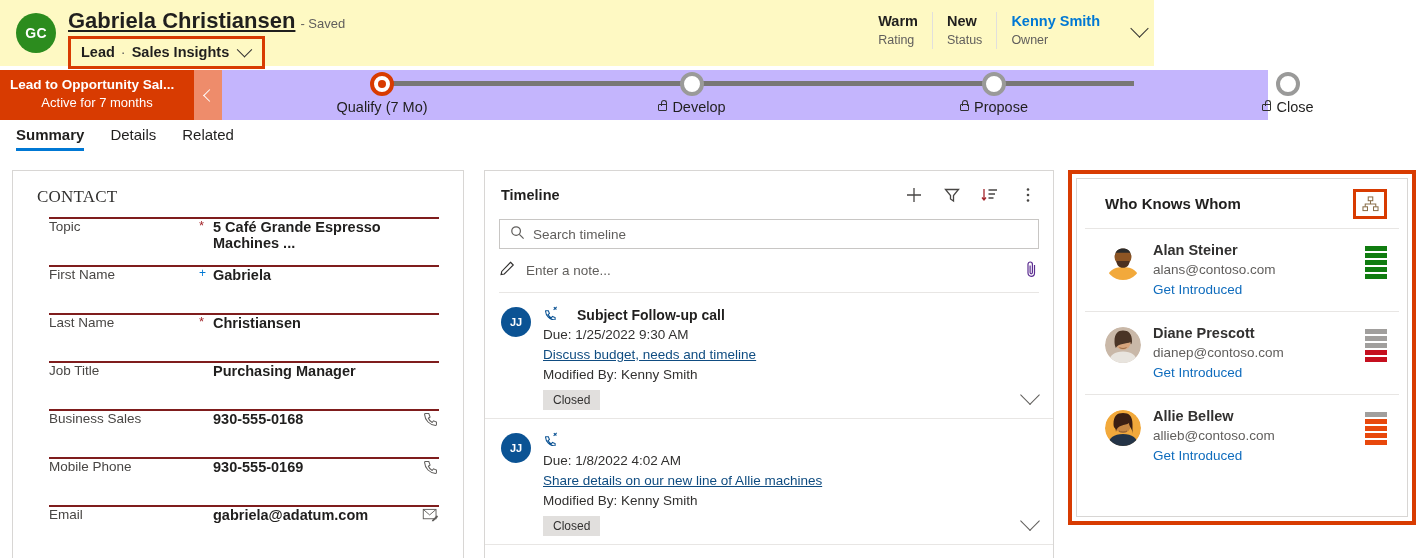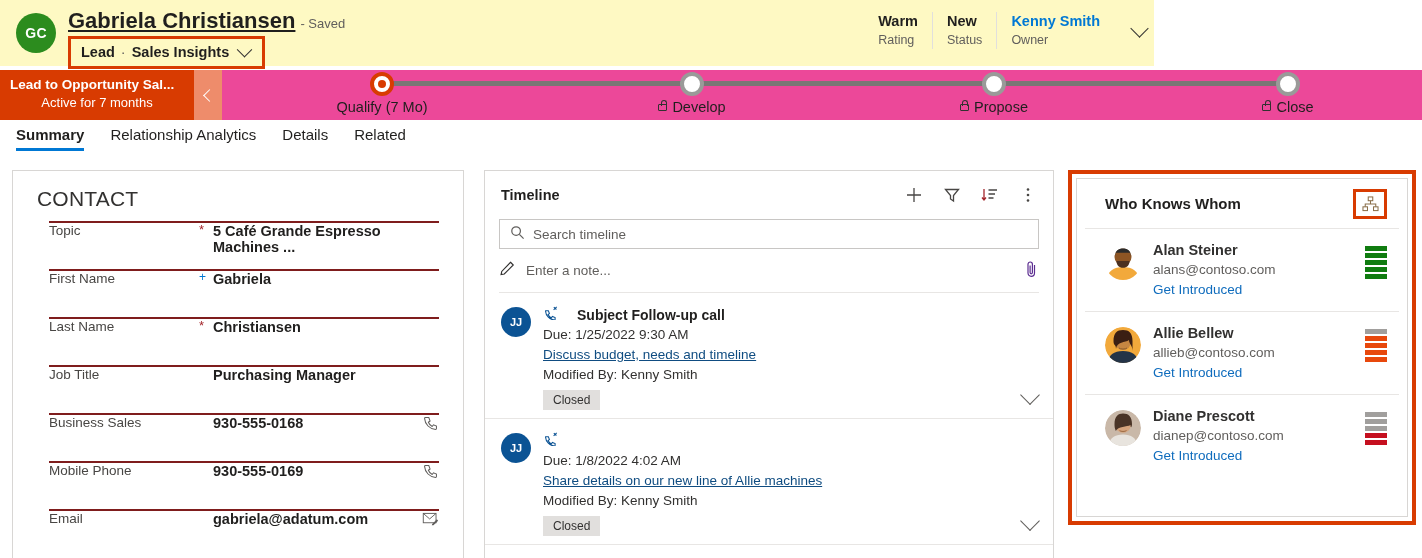--- a/index.html
+++ b/index.html
@@ -60,22 +60,22 @@
   .hdr-l { font-size: 12.5px; color: #605e5c; line-height: 17px; margin-top: 1px; }
   .hdr-chevron {
     position: absolute; right: 8px; top: 22px;
     width: 13px; height: 13px;
     border-right: 1.7px solid #323130; border-bottom: 1.7px solid #323130;
     transform: rotate(45deg);
   }
 
   
   .process {
-    position: absolute; top: 70px; left: 0; width: 1422px; height: 50px;
-    background: #ec4899;
+    position: absolute; top: 70px; left: 0; width: 1268px; height: 50px;
+    background: #c4b5fd;
   }
   .proc-banner {
     position: absolute; left: 0; top: 0; width: 194px; height: 50px;
     background: #D83B01; color: #fff; padding: 6px 10px 0 10px;
   }
   .proc-banner .pb-t { font-size: 13.5px; font-weight: bold; line-height: 18px; }
   .proc-banner .pb-s { font-size: 13px; line-height: 18px; text-align: center; }
   .proc-collapse {
     position: absolute; left: 194px; top: 0; width: 28px; height: 50px;
     background: #EE8C6B; display: flex; align-items: center; justify-content: center;
@@ -137,21 +137,21 @@
     height: 3px; background: #0078d4;
   }
 
   
   .col-contact {
     position: absolute; left: 12px; top: 170px;
     width: 452px; height: 392px;
     border: 1px solid #d8d6d4; background: #fff; overflow: hidden;
   }
   .sec-title {
-    font-size: 21px; color: #323130; padding: 16px 0 10px 24px; letter-spacing: .2px;
+    font-size: 17px; color: #323130; padding: 16px 0 10px 24px; letter-spacing: .2px; font-family: Liberation Serif, serif;
   }
   .frow {
     display: flex; height: 48px;
     border-top: 2px solid #7f1d1d; margin: 0 24px 0 36px; position: relative;
   }
   .frow:first-of-type { border-top: none; }
   .flabel { width: 150px; font-size: 13.5px; color: #484644; flex-shrink: 0; }
   .freq { width: 14px; flex-shrink: 0; font-size: 13px; color: #a4262c; line-height: 1; }
   .freq.plus { color: #0078d4; font-size: 12px; }
   .fvalue { font-size: 14.5px; font-weight: bold; color: #201f1e; flex: 1; }
@@ -329,21 +329,20 @@
         <div class="lbl">
             <span class="lock"></span>
             <span>Close</span>
           </div>
       </div>
     </div>
   </div>
 
   <div class="tabs">
     <div class="tab active">Summary</div>
-    <div class="tab">Relationship Analytics</div>
     <div class="tab">Details</div>
     <div class="tab">Related</div>
   </div>
 
   <div class="col-contact">
     <div class="sec-title">CONTACT</div>
 
     <div class="frow">
       <span class="flabel">Topic</span>
       <span class="freq">*</span>
@@ -536,60 +535,60 @@
             <span style="background:#107C10"></span>
           <span style="background:#107C10"></span>
             <span style="background:#107C10"></span>
           <span style="background:#107C10"></span>
         </span>
       </div>
 
       <div class="wkw-row">
         <span class="wkw-pic">
           <svg width="36" height="36" viewBox="0 0 36 36">
+            <circle cx="18" cy="18" r="18" fill="#C9B8A8"></circle>
+            <path d="M4 36 C4 28 10 24.5 18 24.5 C26 24.5 32 28 32 36 Z" fill="#E8E4DE"></path>
+            <circle cx="18" cy="15" r="7.8" fill="#D6A47C"></circle>
+            <path d="M9.5 14 C9.5 6.5 13 3.5 18 3.5 C23.5 3.5 27 6.5 27 14 C27 17 25.5 19 25.5 15 C22 17 13 16 10.8 21 C10 18 9.5 18 9.5 14 Z" fill="#4a3426"></path>
+            <path d="M14.5 20.5 C15.7 21.8 20.3 21.8 21.5 20.5" stroke="#9c6b45" stroke-width="1" fill="none"></path>
+          </svg>
+        </span>
+        <span class="wkw-info">
+          <span class="wkw-name">Diane Prescott</span>
+          <span class="wkw-mail">dianep@contoso.com</span>
+          <span class="wkw-link">Get Introduced</span>
+        </span>
+        <span class="wkw-bars">
+          <span style="background:#A19F9D"></span>
+            <span style="background:#A19F9D"></span>
+          <span style="background:#A19F9D"></span>
+            <span style="background:#C50F1F"></span>
+          <span style="background:#C50F1F"></span>
+        </span>
+      </div>
+
+      <div class="wkw-row">
+        <span class="wkw-pic">
+          <svg width="36" height="36" viewBox="0 0 36 36">
             <circle cx="18" cy="18" r="18" fill="#F2A93B"></circle>
             <path d="M3 36 C3 28 9 24 18 24 C27 24 33 28 33 36 Z" fill="#243447"></path>
             <circle cx="18" cy="15" r="8" fill="#C68642"></circle>
             <path d="M8.5 14 C8.5 6 12 3 18 3 C24 3 27.5 6 27.5 14 L27.5 24 C27.5 18 24 17 24 13 C20 16 12 14 11 22 C11 17 8.5 19 8.5 14 Z" fill="#3b1f13"></path>
             <path d="M14 21 C15.3 22.4 20.7 22.4 22 21" stroke="#8a5a2b" stroke-width="1" fill="none"></path>
           </svg>
         </span>
         <span class="wkw-info">
           <span class="wkw-name">Allie Bellew</span>
           <span class="wkw-mail">allieb@contoso.com</span>
           <span class="wkw-link">Get Introduced</span>
         </span>
         <span class="wkw-bars">
           <span style="background:#A19F9D"></span>
             <span style="background:#E8480C"></span>
           <span style="background:#E8480C"></span>
             <span style="background:#E8480C"></span>
           <span style="background:#E8480C"></span>
         </span>
       </div>
-
-      <div class="wkw-row">
-        <span class="wkw-pic">
-          <svg width="36" height="36" viewBox="0 0 36 36">
-            <circle cx="18" cy="18" r="18" fill="#C9B8A8"></circle>
-            <path d="M4 36 C4 28 10 24.5 18 24.5 C26 24.5 32 28 32 36 Z" fill="#E8E4DE"></path>
-            <circle cx="18" cy="15" r="7.8" fill="#D6A47C"></circle>
-            <path d="M9.5 14 C9.5 6.5 13 3.5 18 3.5 C23.5 3.5 27 6.5 27 14 C27 17 25.5 19 25.5 15 C22 17 13 16 10.8 21 C10 18 9.5 18 9.5 14 Z" fill="#4a3426"></path>
-            <path d="M14.5 20.5 C15.7 21.8 20.3 21.8 21.5 20.5" stroke="#9c6b45" stroke-width="1" fill="none"></path>
-          </svg>
-        </span>
-        <span class="wkw-info">
-          <span class="wkw-name">Diane Prescott</span>
-          <span class="wkw-mail">dianep@contoso.com</span>
-          <span class="wkw-link">Get Introduced</span>
-        </span>
-        <span class="wkw-bars">
-          <span style="background:#A19F9D"></span>
-            <span style="background:#A19F9D"></span>
-          <span style="background:#A19F9D"></span>
-            <span style="background:#C50F1F"></span>
-          <span style="background:#C50F1F"></span>
-        </span>
-      </div>
     </div>
   </div>
 
 </div>
 
 </body></html>

